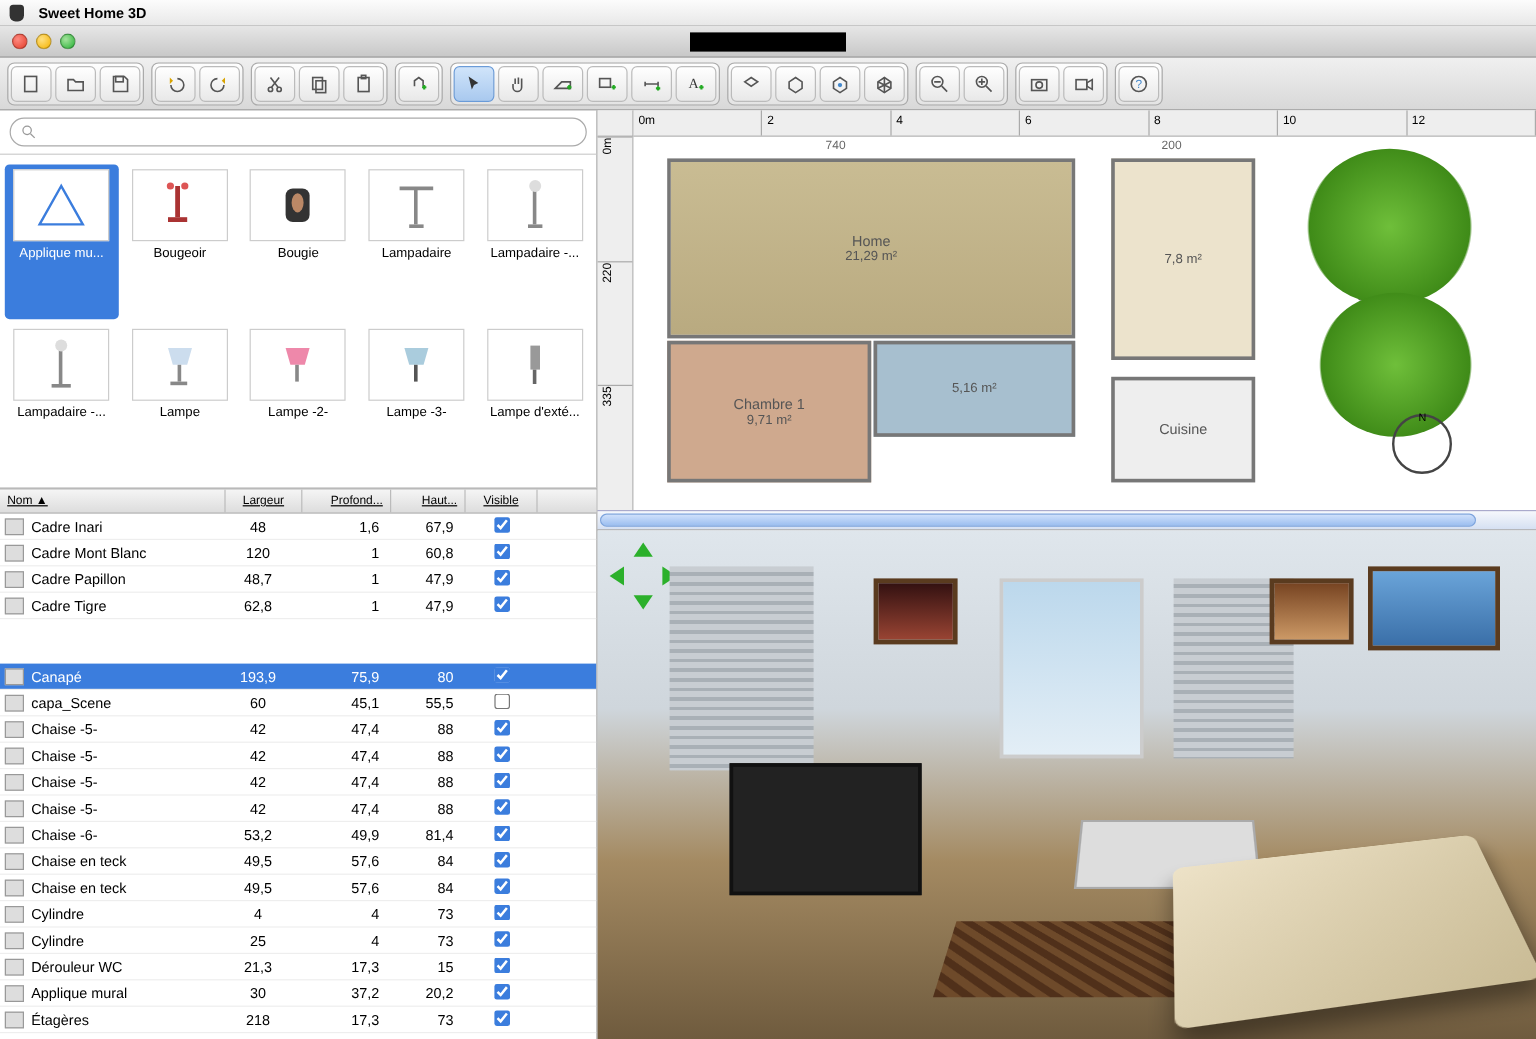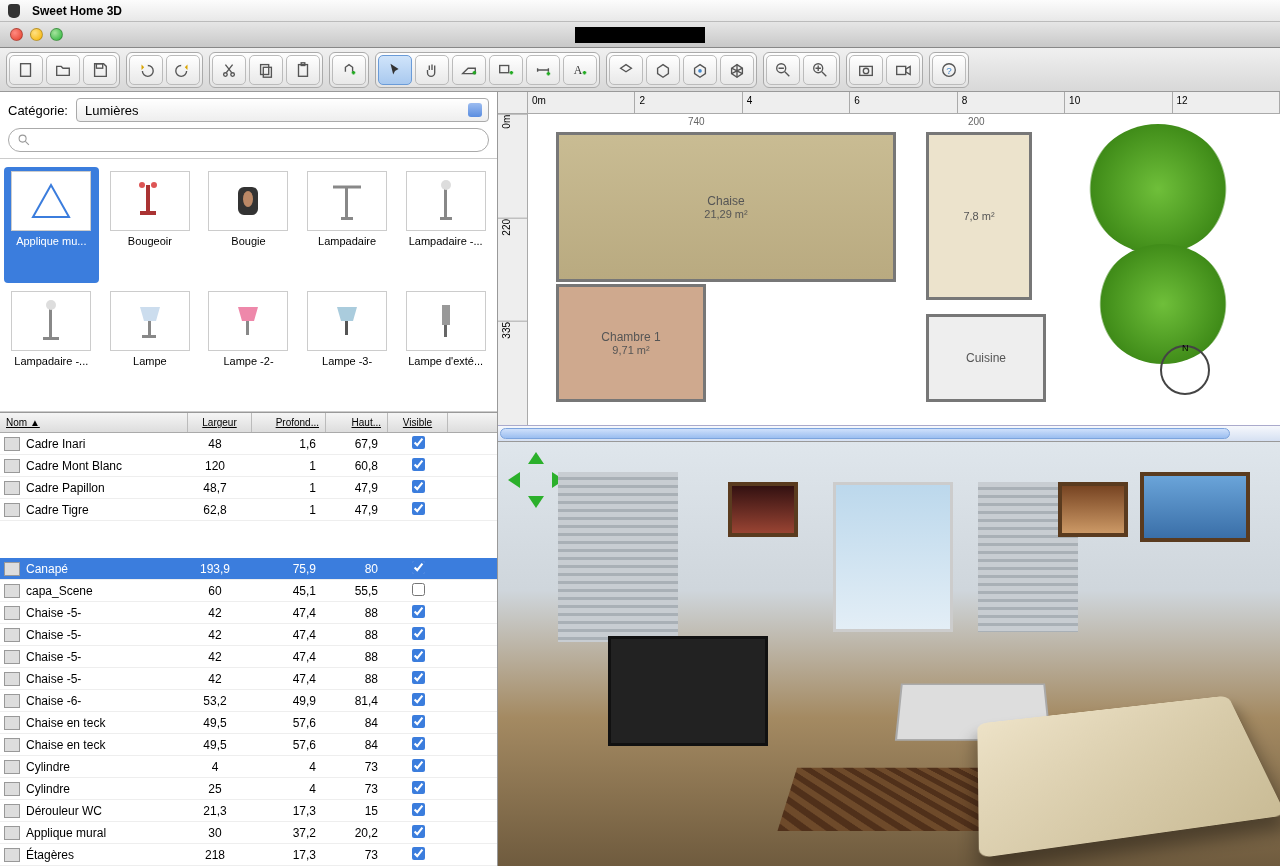--- a/index.html
+++ b/index.html
@@ -289,26 +289,20 @@
           <text x="7" y="14" font-size="11" fill="#48c">?</text>
         </svg>
       </div>
   </div>
 </div>
 
 <div class="main">
   <div class="left-col">
 
     <div class="catalog-top">
-      <div class="cat-row">
-        <span class="cat-label">Catégorie:</span>
-        <div class="cat-select">
-          <span>Lumières</span>
-        </div>
-      </div>
       <div class="cat-search">
         <svg viewBox="0 0 20 20">
             <circle class="ic" cx="8" cy="8" r="5"></circle>
             <path class="ic" d="M12 12l5 5"></path>
           </svg>
         <input type="text" placeholder="" style="">
       </div>
     </div>
     <div class="catalog-grid" id="catalog-grid">
         <div class="item selected">
@@ -621,28 +615,31 @@
             <div style="flex: 1 1 0%;">0m</div>
             <div style="flex: 1 1 0%;">220</div>
             <div style="flex: 1 1 0%;">335</div>
           </div>
         <div class="plan-canvas">
           <div class="dim" style="top:2px;left:160px">740</div>
           <div class="dim" style="top:2px;left:440px">200</div>
           <div class="dim" style="top:120px;right:140px;writing-mode:vertical-rl">385</div>
 
           <div class="room" style="left:28px;top:18px;width:340px;height:150px;background:linear-gradient(#c9bc93,#b9aa80)">
-            <span class="roomlabel">Chaise</span>
+            <span class="roomlabel">Home</span>
             <span>21,29 m²</span>
           </div>
-          <div class="room" style="left:28px;top:170px;width:150px;height:118px;background:#cfa98e">
+          <div class="room" style="left:28px;top:170px;width:170px;height:118px;background:#cfa98e">
             <span class="roomlabel">Chambre 1</span>
             <span>9,71 m²</span>
           </div>
-          <div class="room" style="left:398px;top:18px;width:106px;height:168px;background:#ece3cc">
+          <div class="room" style="left:200px;top:170px;width:168px;height:80px;background:#a7bfcf">
+            <span>5,16 m²</span>
+          </div>
+          <div class="room" style="left:398px;top:18px;width:120px;height:168px;background:#ece3cc">
             <span>7,8 m²</span>
           </div>
           <div class="room" style="left:398px;top:200px;width:120px;height:88px;background:#eee">
             <span class="roomlabel">Cuisine</span>
           </div>
           <div class="tree" style="left:560px;top:10px;width:140px;height:130px"></div>
           <div class="tree" style="left:570px;top:130px;width:130px;height:120px"></div>
           <div class="compass"></div>
         </div>
       </div>

